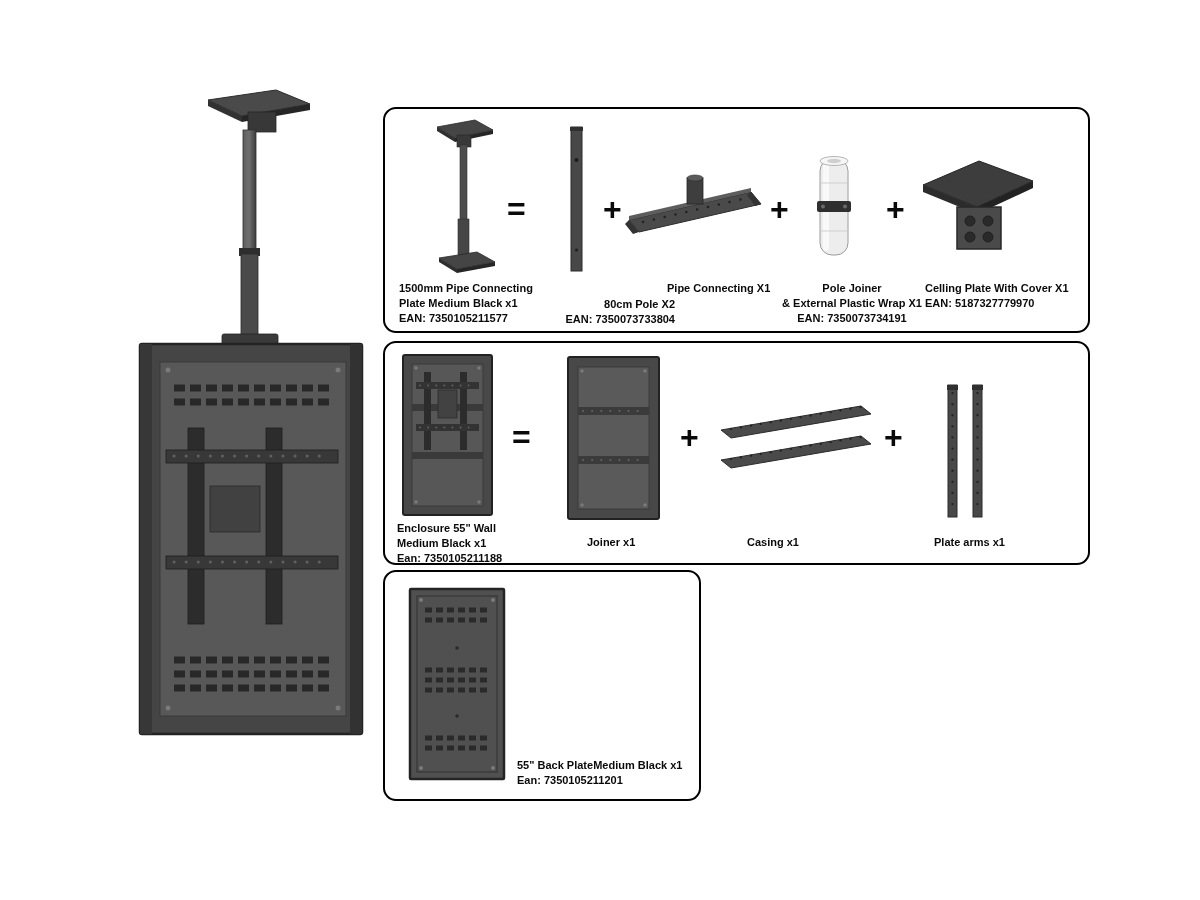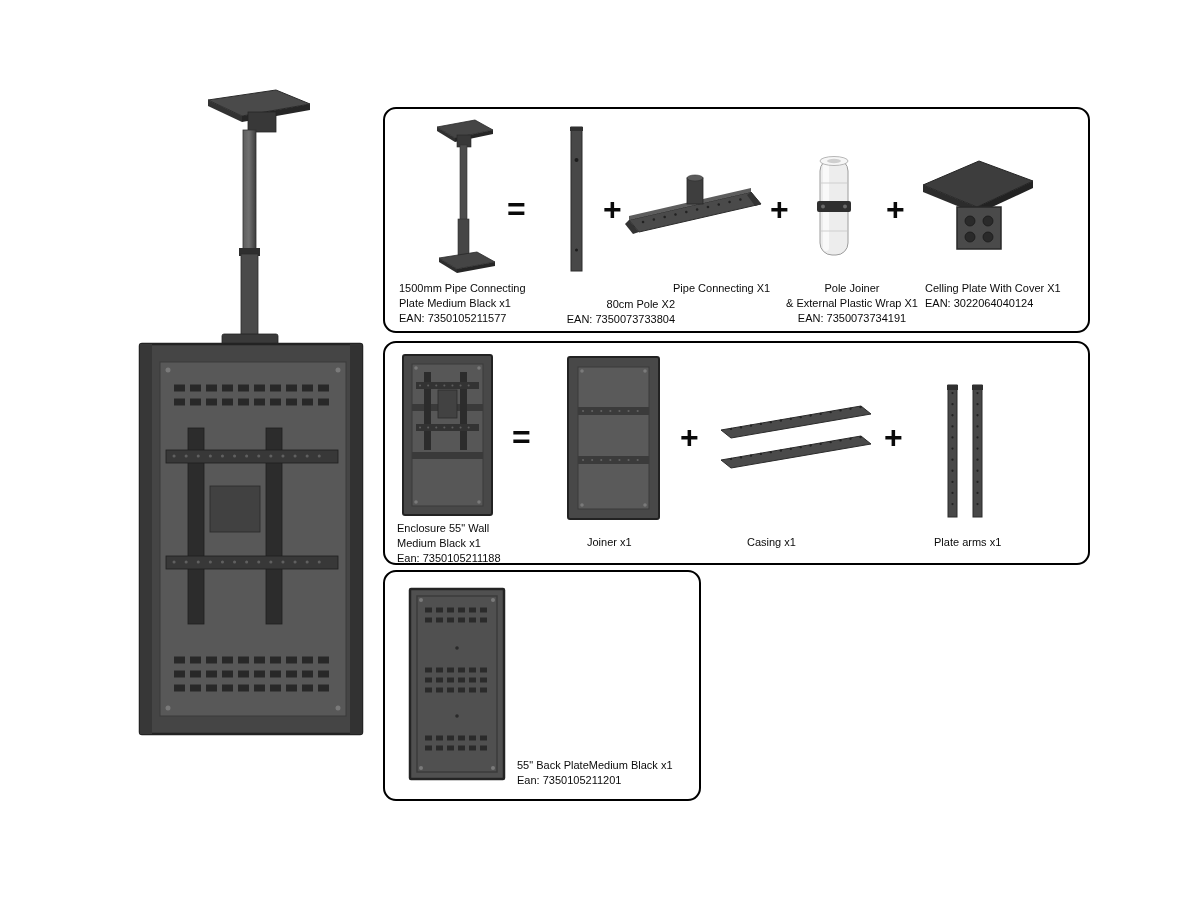--- a/index.html
+++ b/index.html
@@ -1,21 +1,21 @@
 <!DOCTYPE html>
 <html><head>
 <meta charset="utf-8">
 <style>
   * { margin:0; padding:0; box-sizing:border-box; }
   html,body { width:1200px; height:900px; background:#ffffff; font-family:"Liberation Sans", sans-serif; }
   .canvas { position:relative; width:1200px; height:900px; background:#fff; overflow:hidden; }
   .abs { position:absolute; }
   .kit-box { position:absolute; border:2px solid #000; border-radius:13px; background:#fff; }
   .op { position:absolute; font-size:32px; font-weight:bold; color:#0a0a0a; line-height:1; }
-  .part-label { position:absolute; font-size:11px; font-weight:normal; color:#0a0a0a; line-height:1.35; white-space:pre-line; }
+  .part-label { position:absolute; font-size:11px; font-weight:bold; color:#0a0a0a; line-height:1.35; white-space:pre-line; }
 </style>
 </head>
 <body>
 
 <div class="canvas">
 
   <svg class="abs" style="left:90px; top:88px;" width="300" height="675" viewBox="0 0 300 675">
     <defs>
       <linearGradient id="pipeG" x1="0" y1="0" x2="1" y2="0">
         <stop offset="0" stop-color="#5e5e5e"></stop>
@@ -121,26 +121,26 @@
       <circle cx="73" cy="66" r="5" fill="#2a2a2a" stroke="#1a1a1a" stroke-width="0.8"></circle>
       <circle cx="55" cy="82" r="5" fill="#2a2a2a" stroke="#1a1a1a" stroke-width="0.8"></circle>
       <circle cx="73" cy="82" r="5" fill="#2a2a2a" stroke="#1a1a1a" stroke-width="0.8"></circle>
     </svg>
 
     <div class="part-label" style="left:14px; top:172px; width:155px;">1500mm Pipe Connecting
 Plate Medium Black x1
 EAN: 7350105211577</div>
     <div class="part-label" style="left:160px; top:188px; width:130px;text-align:right;">80cm Pole X2
 EAN: 7350073733804</div>
-    <div class="part-label" style="left:288px; top:172px; width:130px;">Pipe Connecting X1</div>
+    <div class="part-label" style="left:282px; top:172px; width:130px;">Pipe Connecting X1</div>
     <div class="part-label" style="left:397px; top:172px; width:140px;text-align:center;">Pole Joiner
 &amp; External Plastic Wrap X1
 EAN: 7350073734191</div>
     <div class="part-label" style="left:540px; top:172px; width:155px;">Celling Plate With Cover  X1
-EAN: 3022064040124</div>
+EAN: 5187327779970</div>
   </div>
 
   <div class="kit-box" style="left:383px; top:341px; width:707px; height:224px;">
 
     <svg class="abs" style="left:15px; top:9px;" width="95" height="166" viewBox="0 0 95 166">
       <rect x="3" y="3" width="89" height="160" rx="2" fill="#484848" stroke="#222" stroke-width="2"></rect>
       <rect x="12" y="12" width="71" height="142" fill="#575757" stroke="#3a3a3a" stroke-width="1"></rect>
       <rect x="12" y="52" width="71" height="7" fill="#3a3a3a"></rect>
       <rect x="12" y="100" width="71" height="7" fill="#3a3a3a"></rect>
       <rect x="24" y="20" width="7" height="78" fill="#2c2c2c"></rect>

